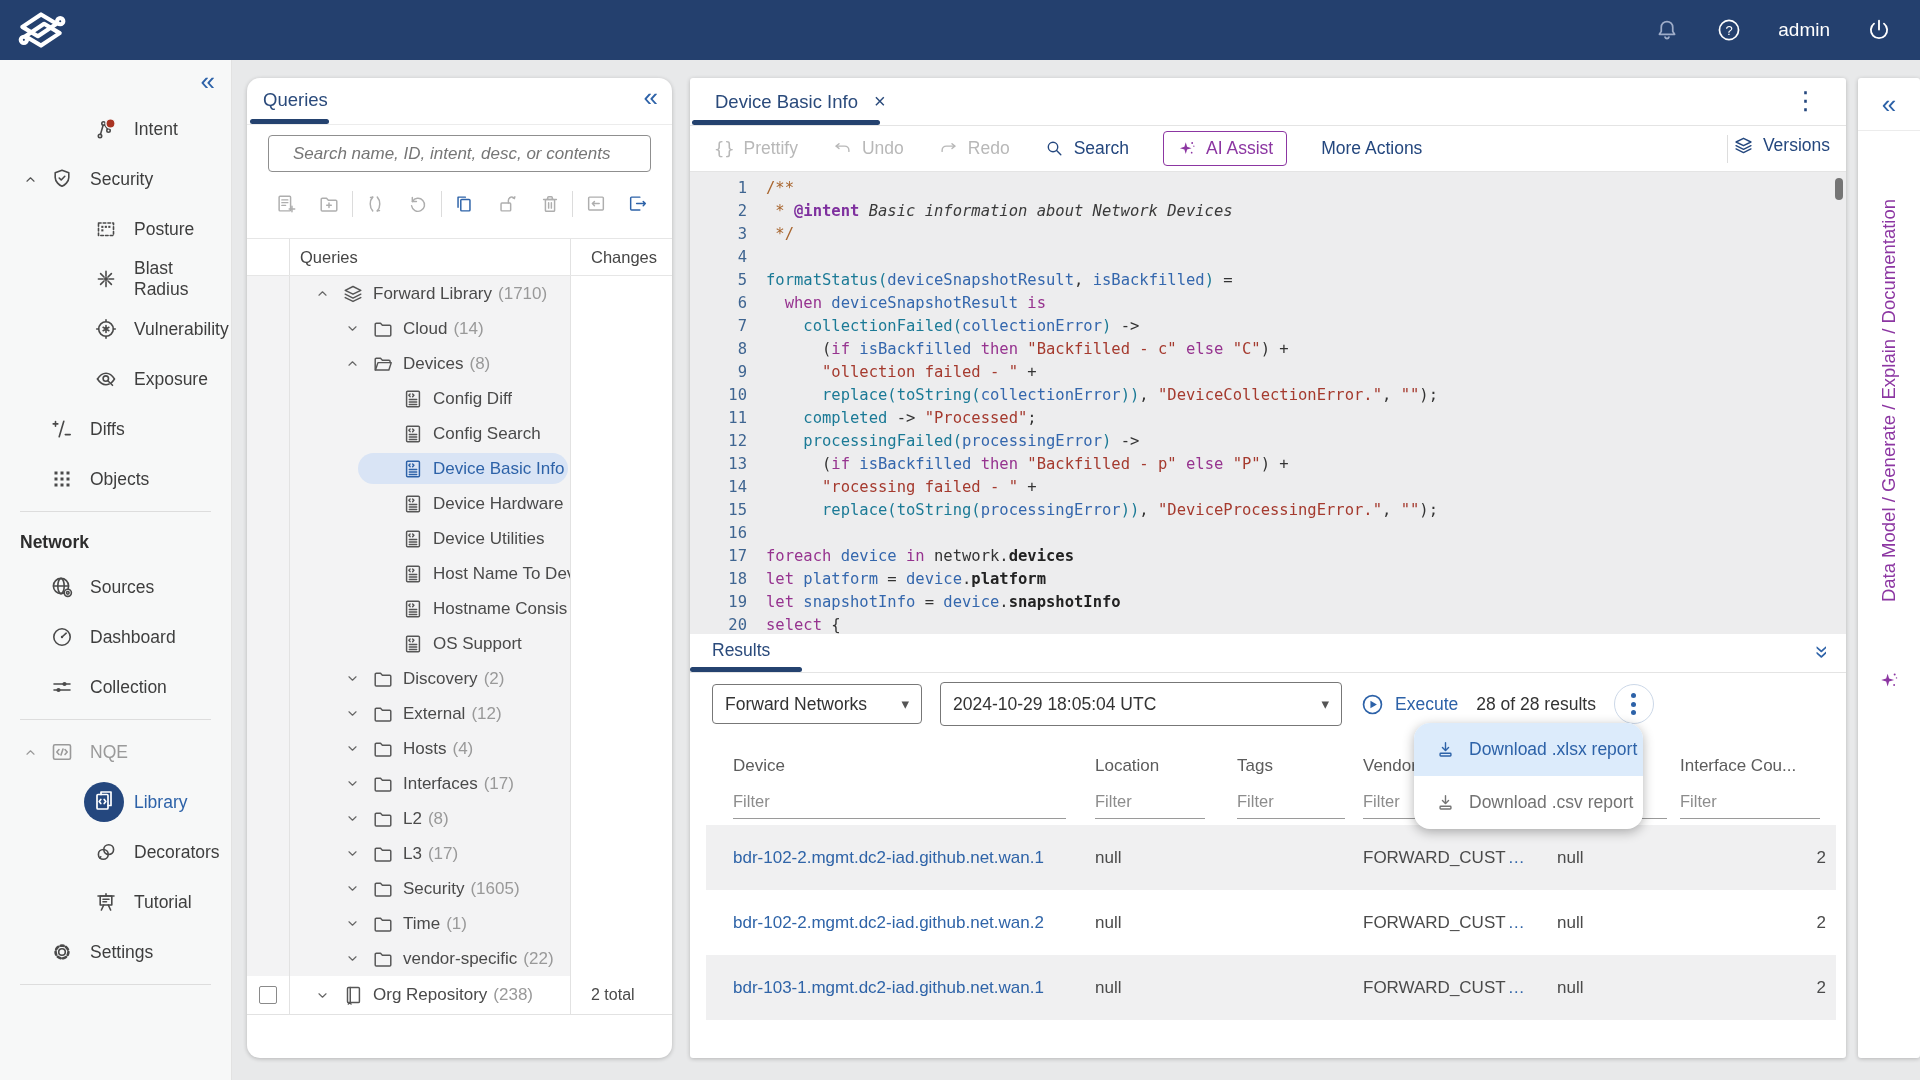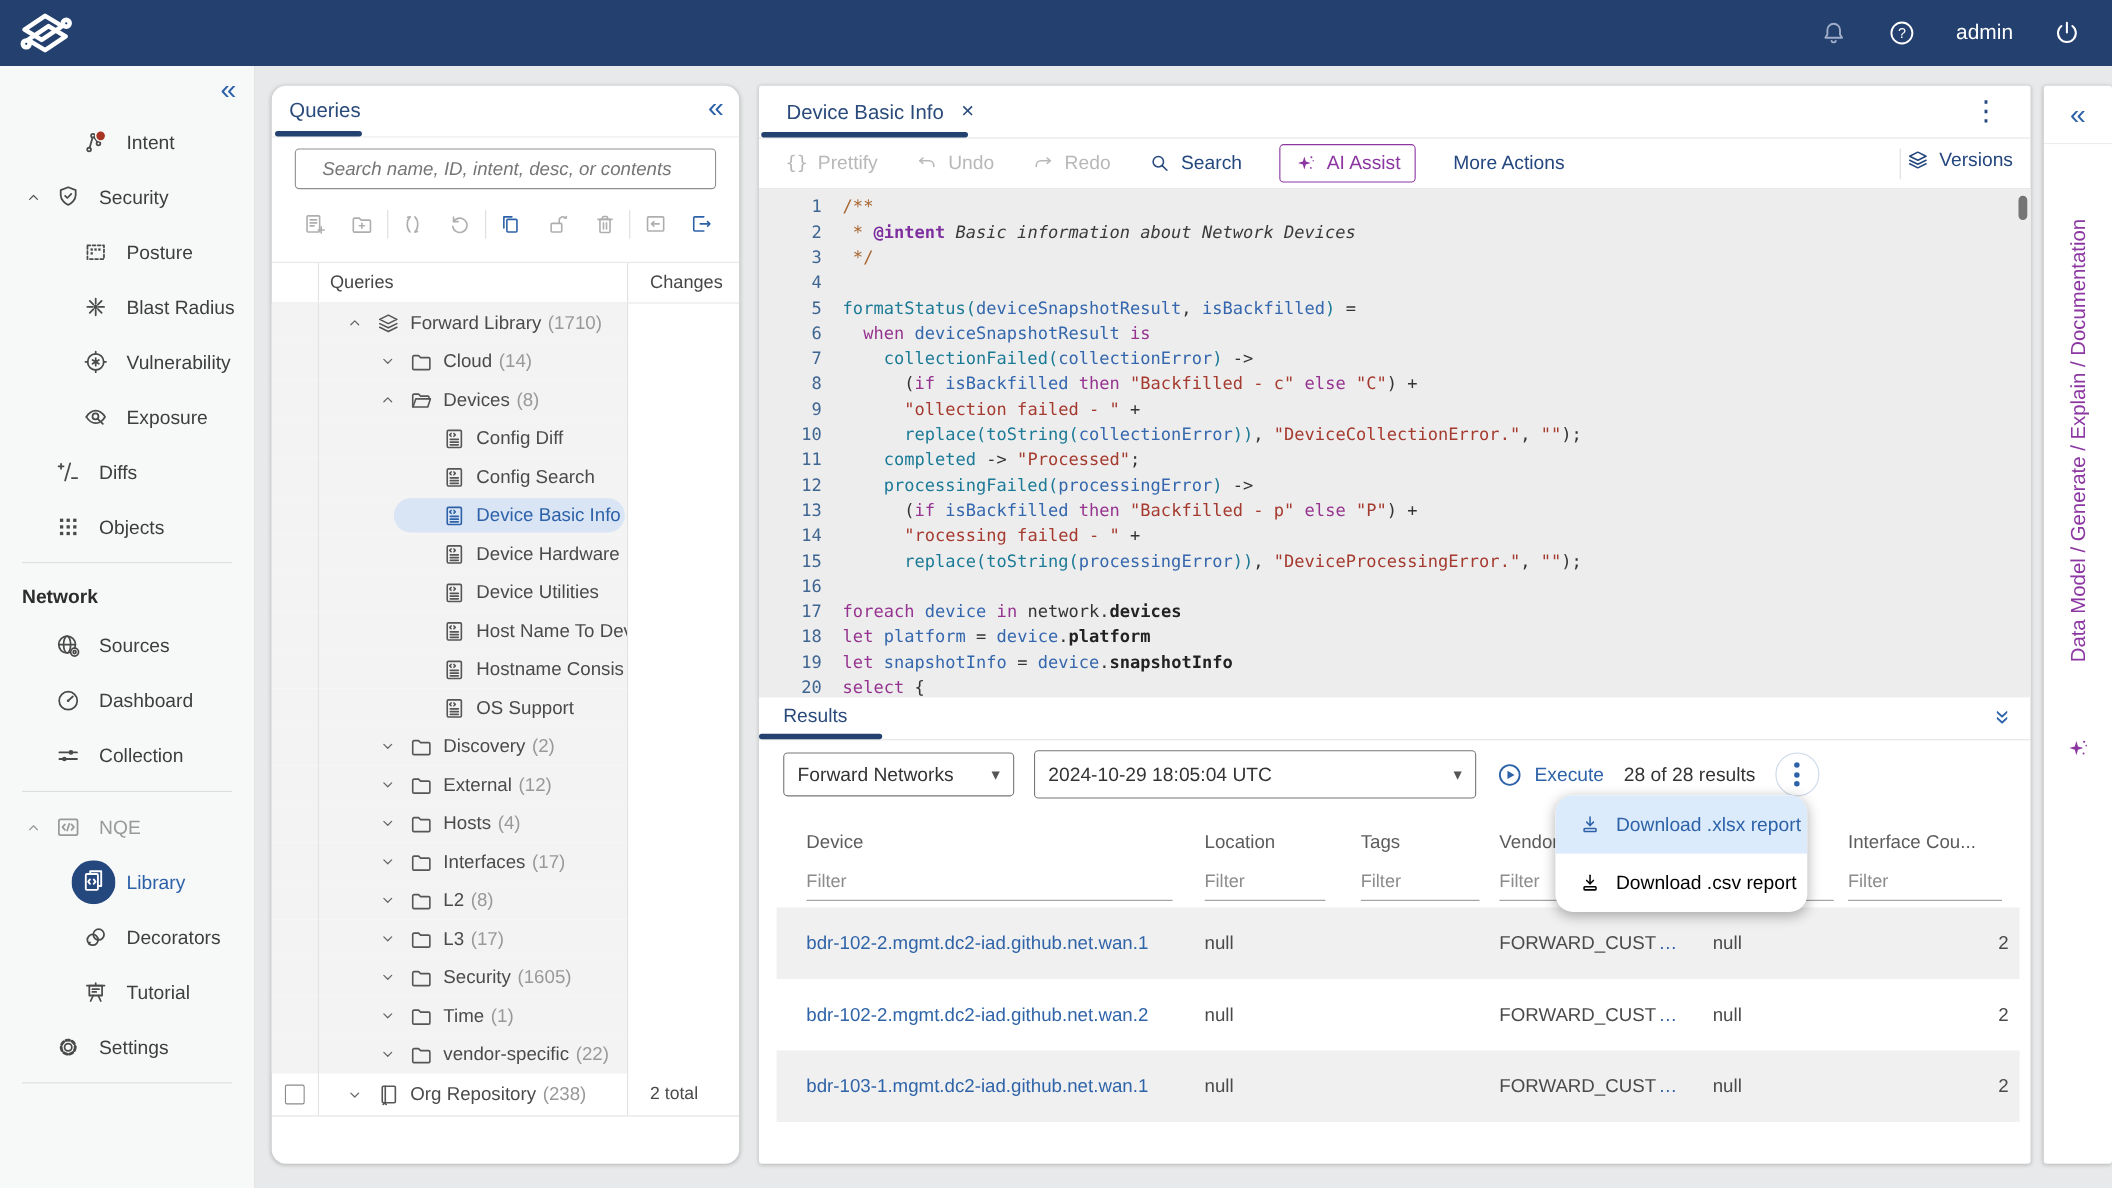--- a/index.html
+++ b/index.html
@@ -13,21 +13,21 @@
   .tb-icn{width:26px;height:26px;display:inline-flex;cursor:pointer}
   .tb-user{color:#fff;font-size:19px;cursor:pointer}
   
   .sidebar{position:absolute;top:60px;left:0;width:232px;bottom:0;background:#f7f8f8;border-right:1px solid #e2e2e2;box-sizing:border-box}
   .sb-collapse{position:absolute;top:8px;right:16px;color:#2d62a8;font-size:26px;line-height:1;cursor:pointer}
   .sb-nav{position:absolute;top:44px;left:0;right:0}
   .sb-row{display:flex;align-items:center;height:50px;position:relative;color:#3e3e3e;font-size:17.5px;cursor:pointer}
   .sb-row .icn{width:24px;height:24px;margin-right:16px;color:#4a4a4a}
   .sb-row .caret{position:absolute;left:22px;width:17px;height:17px;color:#555}
   .lvl0{padding-left:50px}
-  .lvl1{padding-left:75px}
+  .lvl1{padding-left:94px}
   .sb-head{font-weight:bold;color:#2d2d2d;font-size:17.5px;padding:13px 0 9px 20px}
   .sb-div{border-top:1px solid #ddd;margin:7px 20px}
   .sb-row.muted,.sb-row.muted .icn{color:#9a9a9a}
   .sb-row.sel{color:#2d62a8}
   .sb-row.sel .icn{width:40px;height:40px;margin-left:-10px;margin-right:10px}
   
   .qp{position:absolute;left:247px;top:78px;width:425px;height:980px;background:#fff;border-radius:13px;box-shadow:0 1px 4px rgba(0,0,0,.22);box-sizing:border-box}
   .qp-tabrow{position:relative;height:46px;border-bottom:1px solid #ececec}
   .qp-tab{position:absolute;left:16px;top:11px;font-size:18.5px;color:#2a4a7b;cursor:pointer}
   .qp-underline{position:absolute;left:3px;top:41px;width:79px;height:5px;background:#24426f;border-radius:3px}
@@ -105,21 +105,21 @@
   .tfrow{height:40px}
   .fline{color:#8c8c8c;font-size:16.5px;border-bottom:1px solid #9a9a9a;padding-bottom:7px}
   .trow{height:65px;align-items:center;font-size:17px;color:#4a4a4a}
   .trow.alt{background:#f0f0f1}
   .tcell{display:flex;align-items:center;overflow:hidden;white-space:nowrap}
   .tcell.end{justify-content:flex-end}
   .dev{color:#2f64a8;cursor:pointer}
   .more{color:#2f64a8;margin-left:2px;cursor:pointer}
   
   .dl-menu{position:absolute;left:724px;top:645px;width:229px;background:#fff;border-radius:16px;box-shadow:0 3px 12px rgba(0,0,0,.3);z-index:40;overflow:hidden}
-  .dl-item{height:53px;display:flex;align-items:center;gap:13px;padding-left:21px;font-size:17.5px;color:#000000;cursor:pointer}
+  .dl-item{height:53px;display:flex;align-items:center;gap:13px;padding-left:21px;font-size:17.5px;color:#737373;cursor:pointer}
   .dl-item .icn{width:21px;height:21px}
   .dl-item.hl{background:#dcebfb;color:#2d62a8}
   
   .rr{position:absolute;left:1858px;top:78px;width:62px;height:980px;background:#fff;border-radius:3px;box-shadow:0 1px 4px rgba(0,0,0,.22)}
   .rr-top{height:52px;display:flex;align-items:center;justify-content:center;border-bottom:1px solid #ececec}
   .rr-label{position:absolute;top:58px;left:0;right:0;height:530px;display:flex;align-items:center;justify-content:center;color:#8c36a2;font-size:18.5px;white-space:nowrap;cursor:pointer}
   .rr-label span{writing-mode:vertical-rl;transform:rotate(180deg)}
   .rr-spark{position:absolute;top:592px;left:0;right:0;display:flex;justify-content:center;color:#8c36a2}
   .rr-spark .icn{width:22px;height:22px}
 </style>

